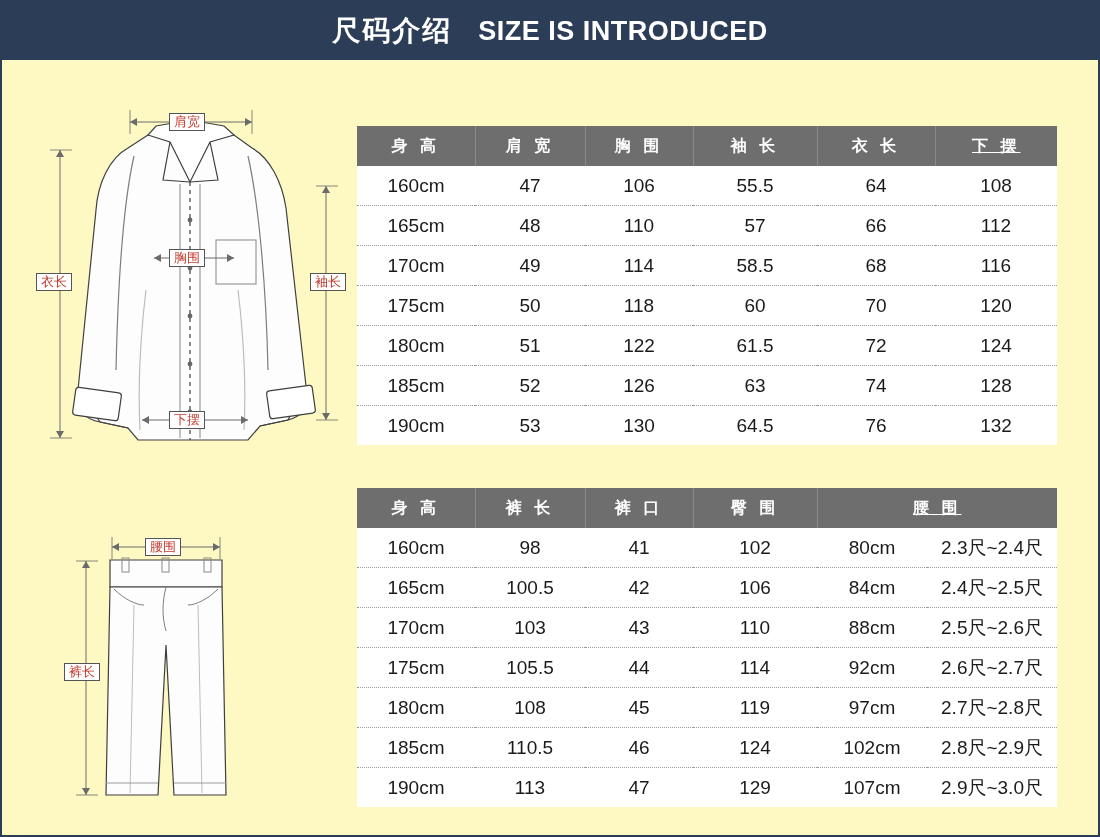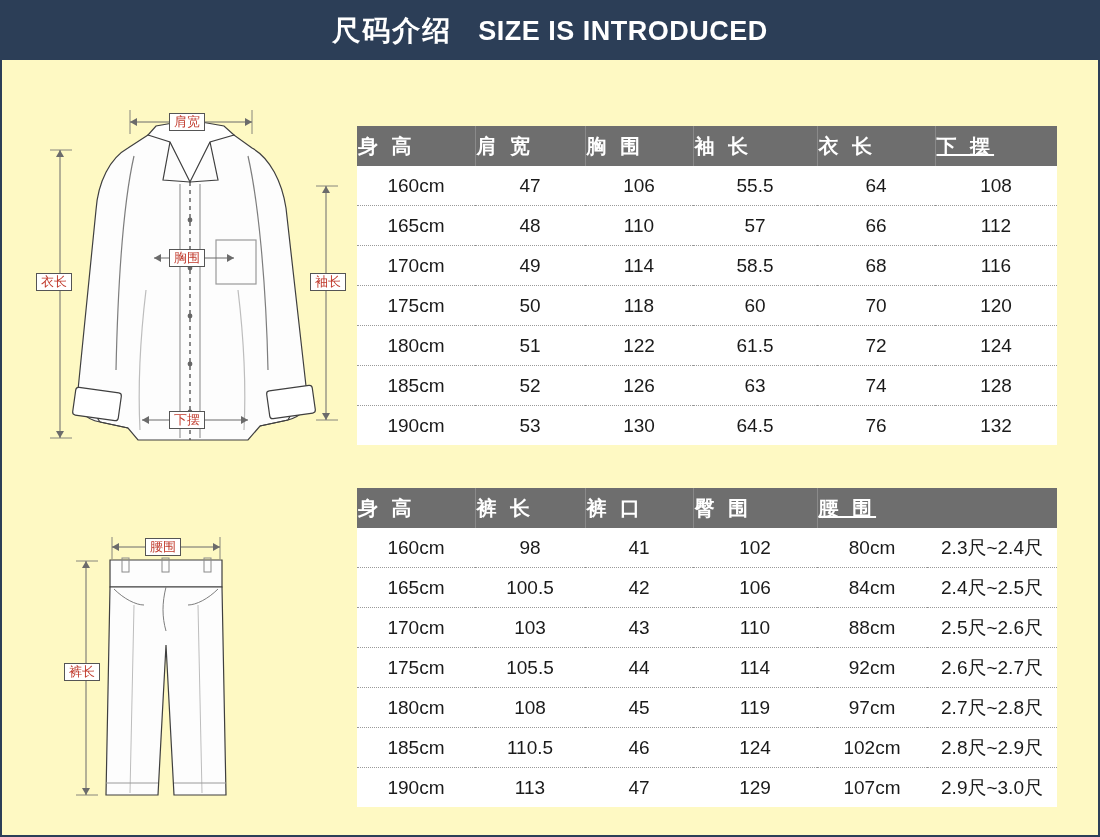--- a/index.html
+++ b/index.html
@@ -54,26 +54,26 @@
   }
   
   table.size-table {
     border-collapse: collapse;
     table-layout: fixed;
     background: #fff;
   }
   table.size-table th {
     background: #6e6e6e;
     color: #ffffff;
-    font-size: 20px;
+    font-size: 16px;
     font-weight: bold;
     height: 38px;
     letter-spacing: 4px;
     border-right: 1px solid #8a8a8a;
-    text-align: left;
+    text-align: center;
   }
   table.size-table th:last-child {
     border-right: none;
     text-decoration: underline;
   }
   table.size-table td {
     font-size: 19px;
     height: 37px;
     text-align: center;
     color: #1a1a1a;

